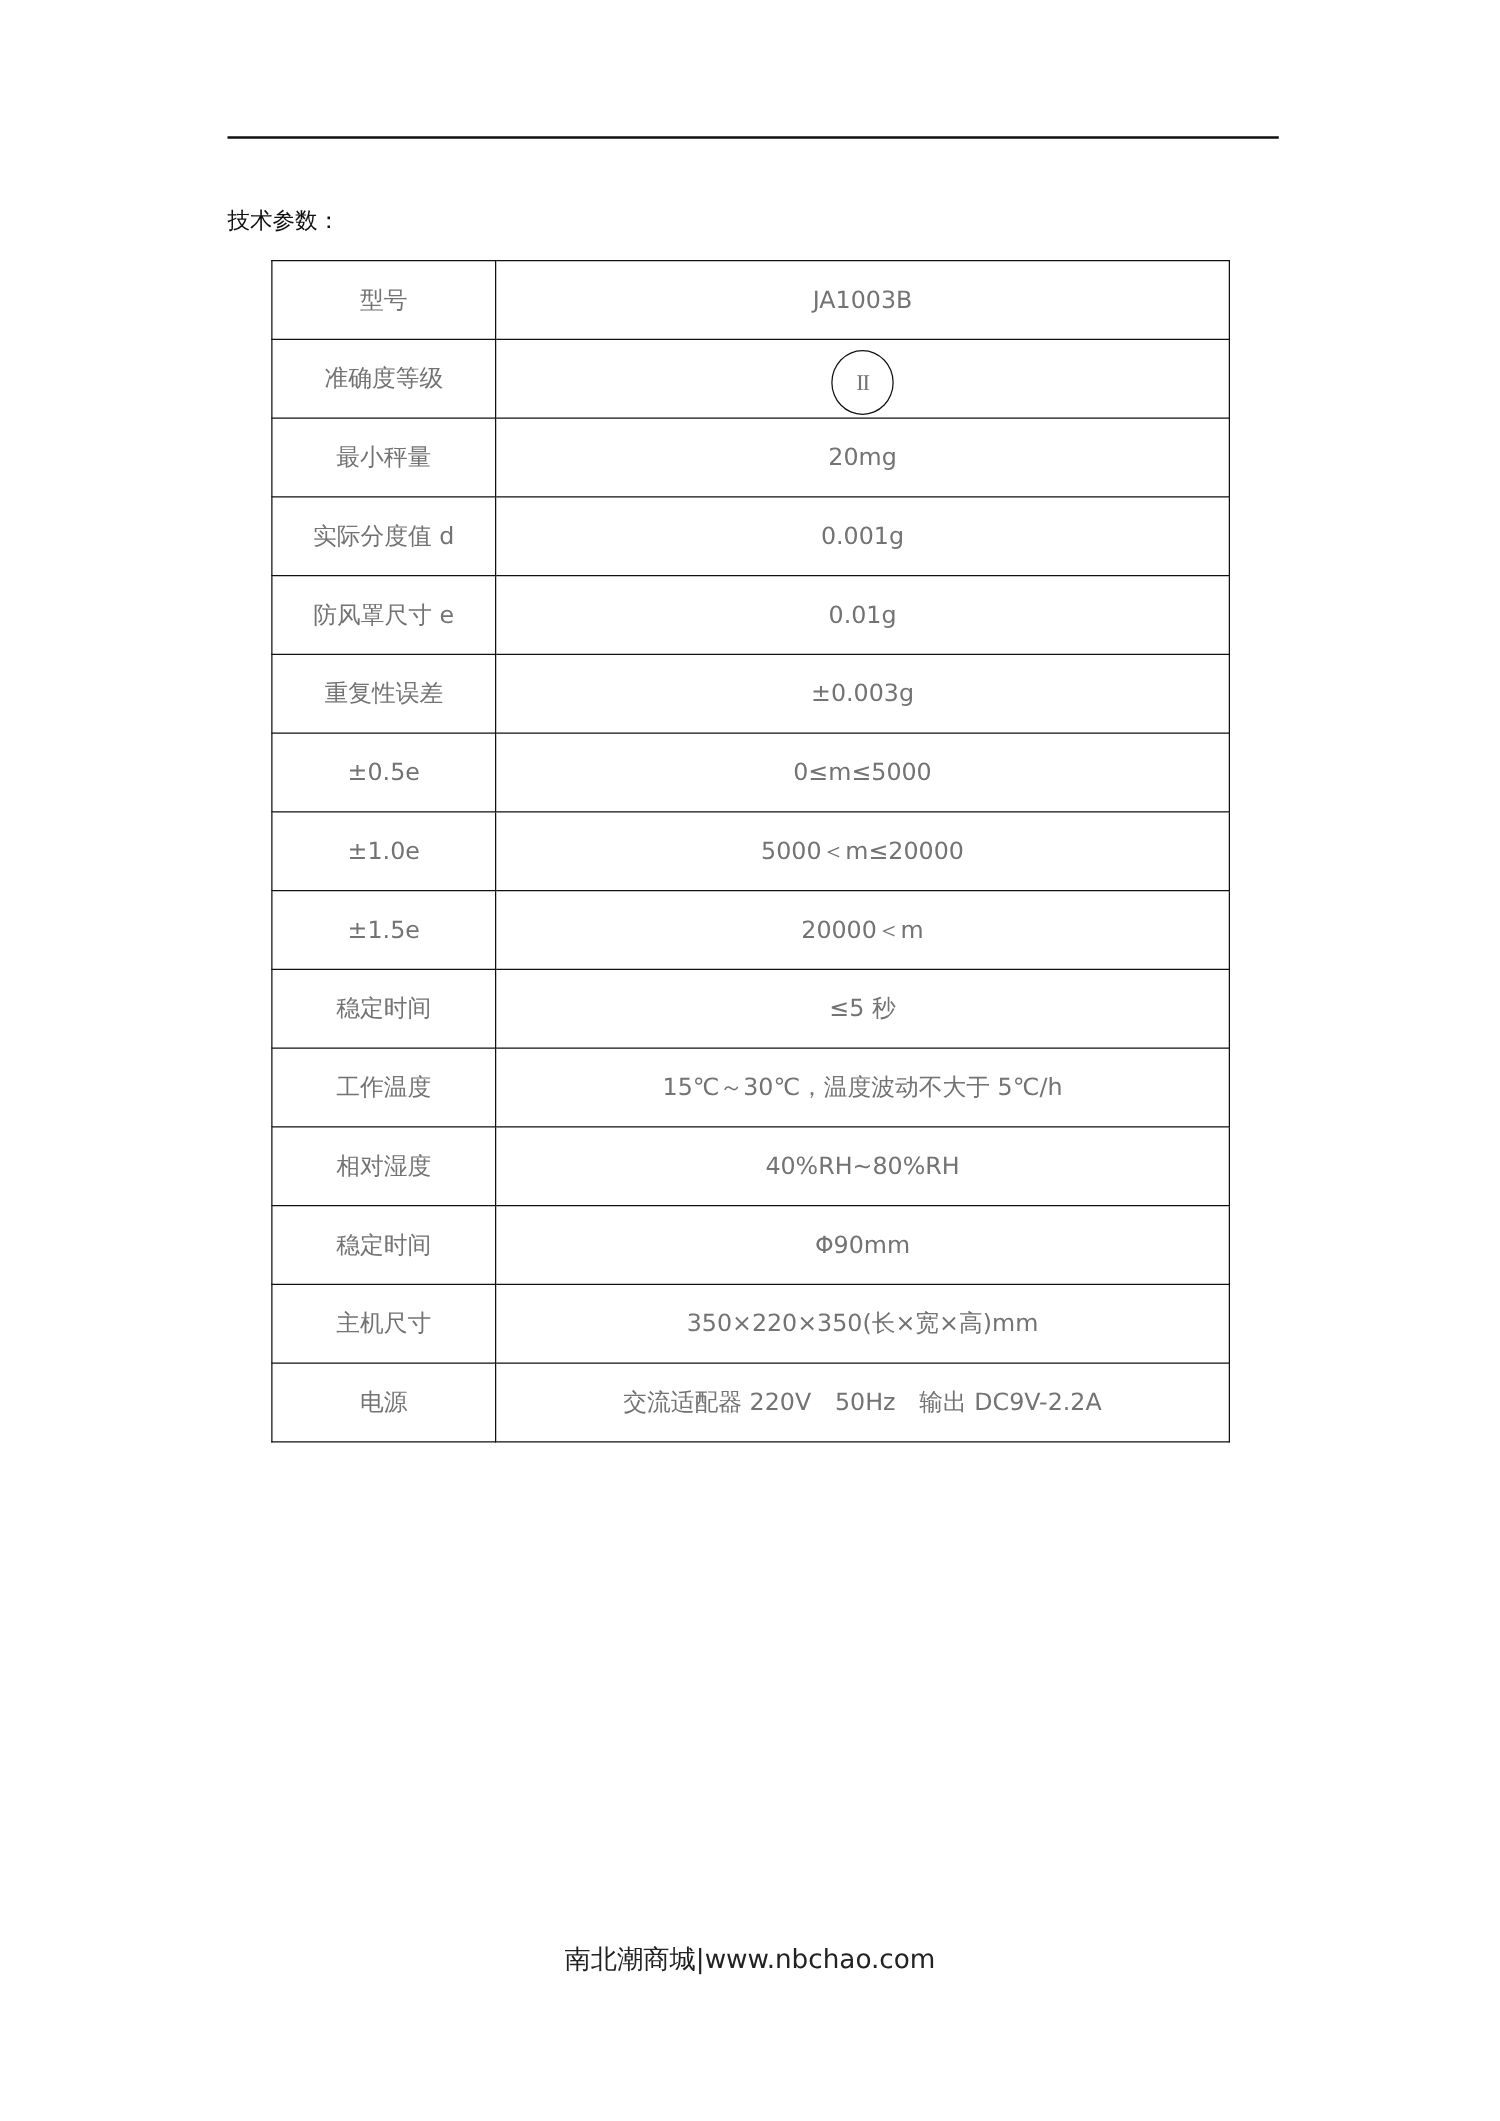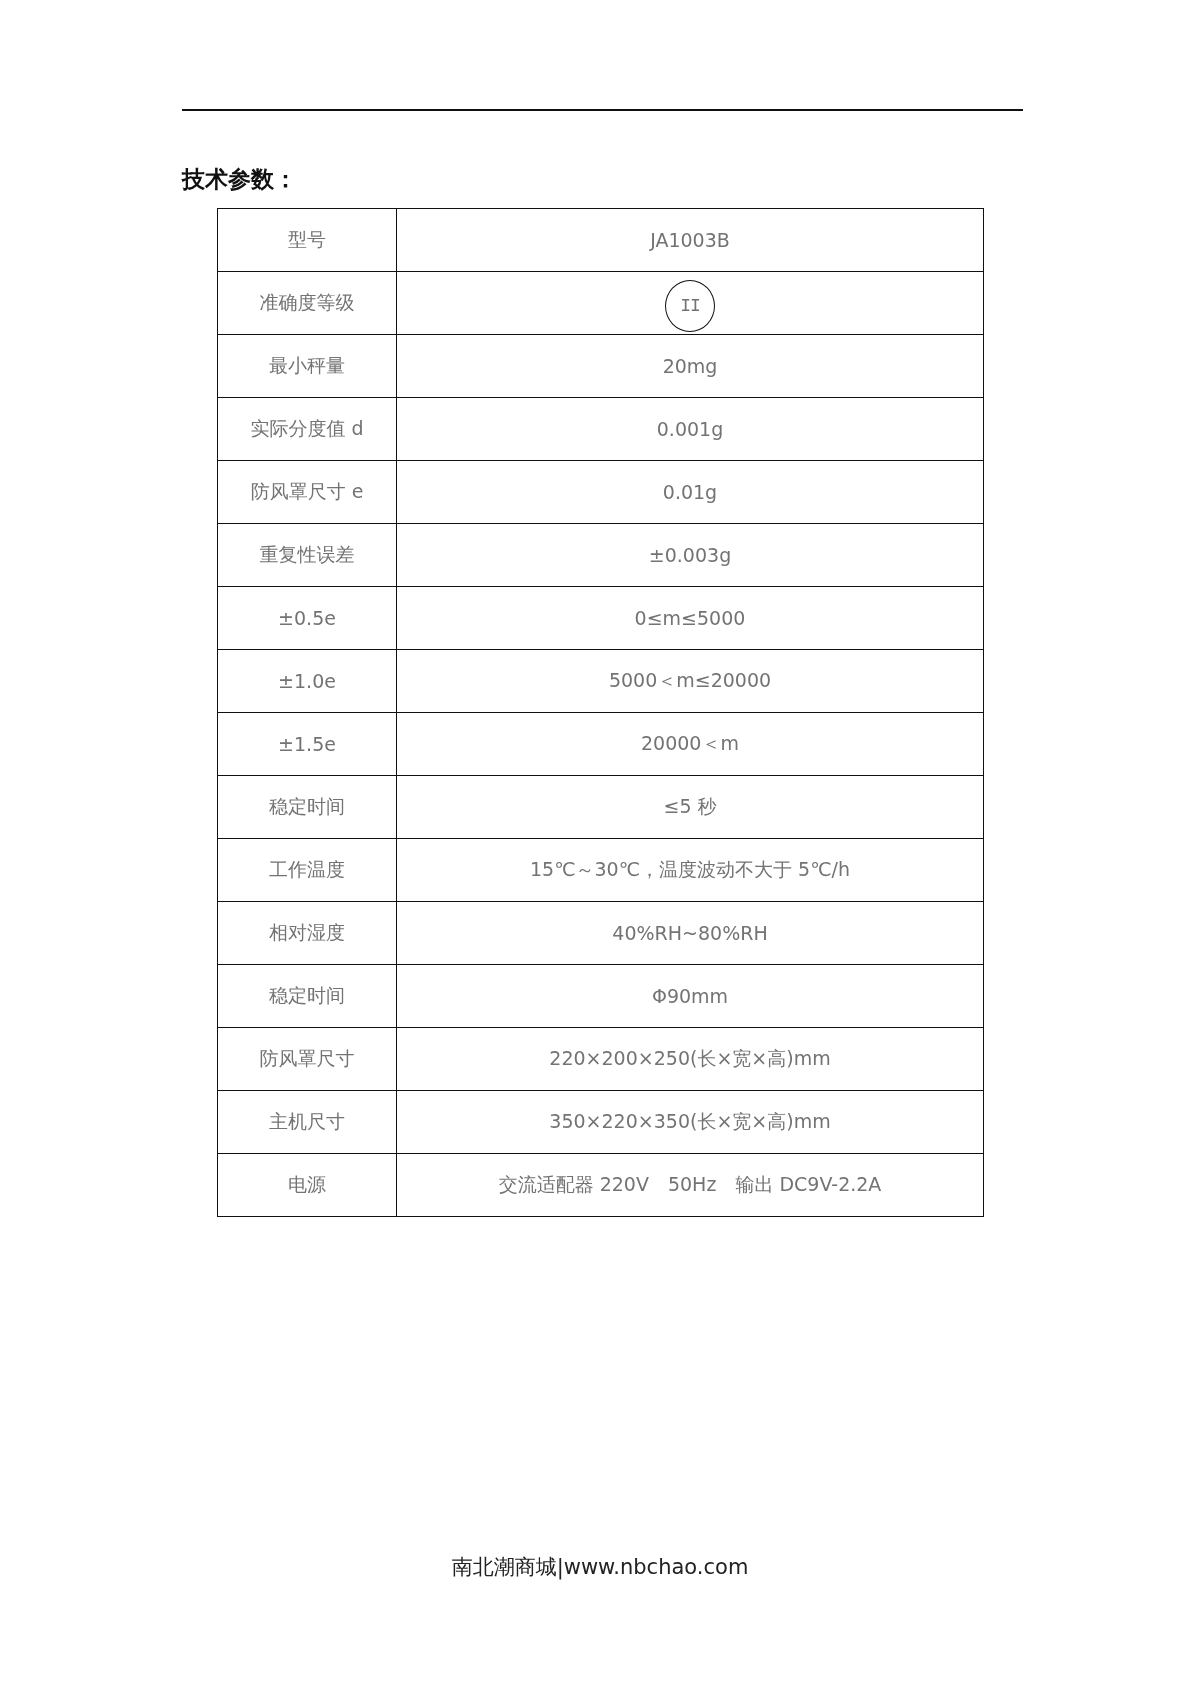--- a/index.html
+++ b/index.html
@@ -6,37 +6,37 @@
     body {
       width: 1200px; height: 1697px; position: relative; overflow: hidden;
       font-family: "DejaVu Sans", "Liberation Sans", sans-serif; color: #111;
     }
     .top-rule {
       position: absolute; left: 182px; top: 109px; width: 841px; height: 0;
       border-top: 2px solid #111;
     }
     .heading {
       position: absolute; left: 182px; top: 164px;
-      font-size: 23px; font-weight: bold; color: #111; letter-spacing: 0px;
+      font-size: 18px; font-weight: normal; color: #111; letter-spacing: 0px;
     }
     table.spec {
       position: absolute; left: 217px; top: 208px; width: 766px;
       border-collapse: collapse; table-layout: fixed;
     }
     table.spec td {
       border: 1.5px solid #111; height: 62px; padding: 0;
       text-align: center; vertical-align: middle;
       font-size: 19px; color: #737373;
     }
     table.spec col.c1 { width: 179px; }
     table.spec col.c2 { width: 587px; }
     .class-badge {
       display: inline-flex; align-items: center; justify-content: center;
       width: 48px; height: 50px; border: 1.5px solid #111; border-radius: 50%;
-      font-family: Liberation Mono, monospace; font-size: 18px;
+      font-family: Liberation Serif, serif; font-size: 18px;
       position: relative; top: 3px; letter-spacing: -1px;
     }
     .footer {
       position: absolute; left: 0; width: 1200px; top: 1553px;
       text-align: center; font-size: 21px; color: #222;
     }
     .footer .brand { font-family: "DejaVu Serif", "Liberation Serif", serif; }
   </style>
 </head>
 <body>
@@ -99,24 +99,20 @@
     </tr>
     <tr>
       <td>相对湿度</td>
       <td>40%RH~80%RH</td>
     </tr>
     <tr>
       <td>稳定时间</td>
       <td>Φ90mm</td>
     </tr>
     <tr>
-      <td>防风罩尺寸</td>
-      <td>220×200×250(长×宽×高)mm</td>
-    </tr>
-    <tr>
       <td>主机尺寸</td>
       <td>350×220×350(长×宽×高)mm</td>
     </tr>
     <tr>
       <td>电源</td>
       <td>交流适配器 220V　50Hz　输出 DC9V-2.2A</td>
     </tr>
   </tbody>
 </table>
 

